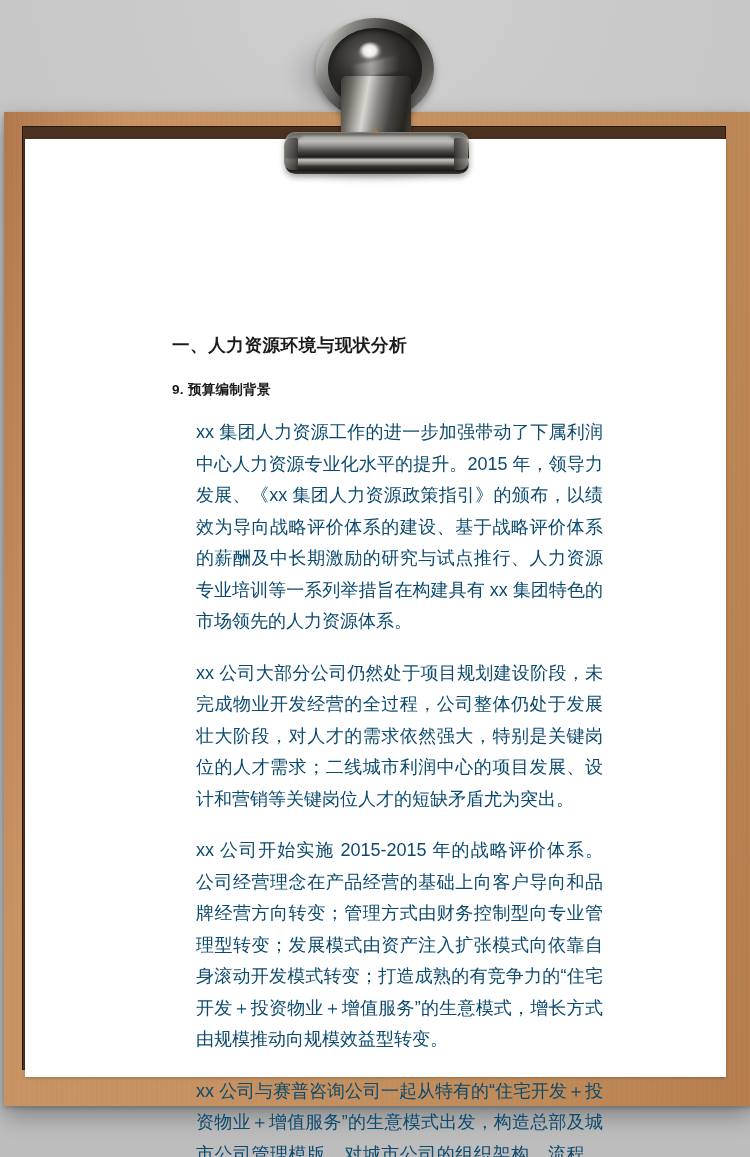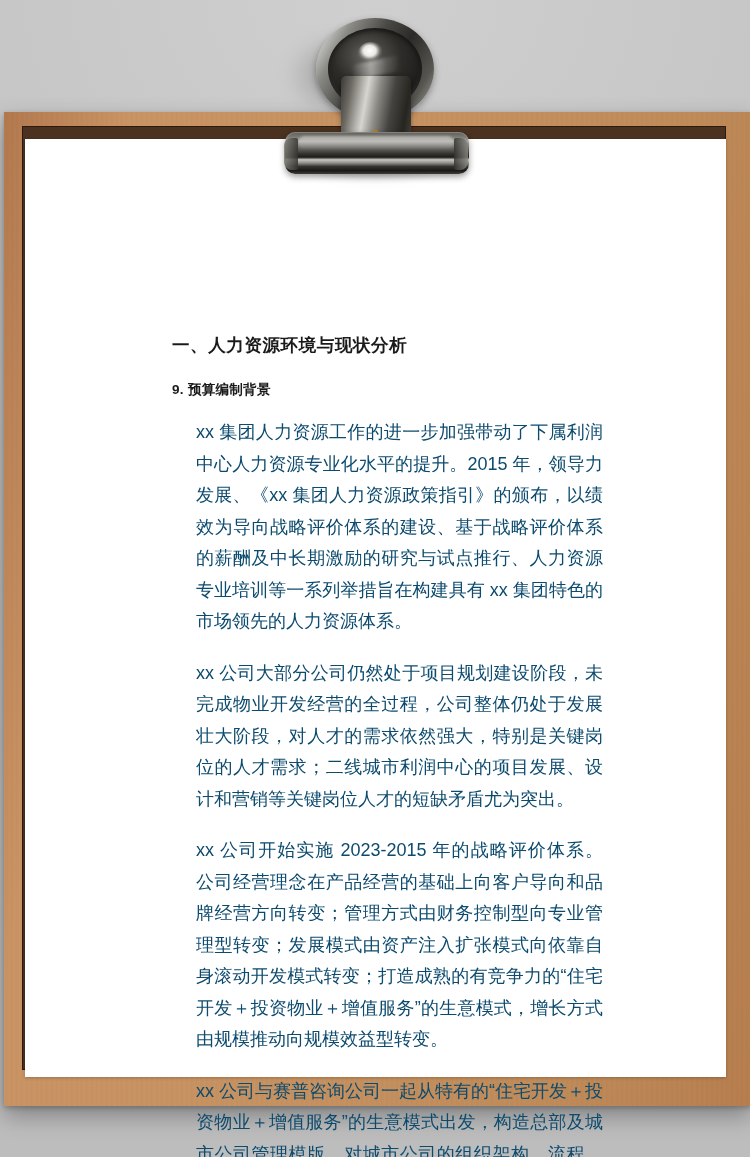--- a/index.html
+++ b/index.html
@@ -239,21 +239,21 @@
   <div id="clipboard-grain"></div>
   <div id="paper-well"></div>
 
   <div id="paper">
     <div id="doc">
       <div id="heading-1">一、人力资源环境与现状分析</div>
       <div id="heading-2">9.  预算编制背景</div>
       <div id="body-copy">
         <p>xx 集团人力资源工作的进一步加强带动了下属利润中心人力资源专业化水平的提升。2015 年，领导力发展、《xx 集团人力资源政策指引》的颁布，以绩效为导向战略评价体系的建设、基于战略评价体系的薪酬及中长期激励的研究与试点推行、人力资源专业培训等一系列举措旨在构建具有 xx 集团特色的市场领先的人力资源体系。</p>
         <p>xx 公司大部分公司仍然处于项目规划建设阶段，未完成物业开发经营的全过程，公司整体仍处于发展壮大阶段，对人才的需求依然强大，特别是关键岗位的人才需求；二线城市利润中心的项目发展、设计和营销等关键岗位人才的短缺矛盾尤为突出。</p>
-        <p>xx 公司开始实施 2023-2015 年的战略评价体系。公司经营理念在产品经营的基础上向客户导向和品牌经营方向转变；管理方式由财务控制型向专业管理型转变；发展模式由资产注入扩张模式向依靠自身滚动开发模式转变；打造成熟的有竞争力的“住宅开发＋投资物业＋增值服务”的生意模式，增长方式由规模推动向规模效益型转变。</p>
+        <p>xx 公司开始实施 2015-2015 年的战略评价体系。公司经营理念在产品经营的基础上向客户导向和品牌经营方向转变；管理方式由财务控制型向专业管理型转变；发展模式由资产注入扩张模式向依靠自身滚动开发模式转变；打造成熟的有竞争力的“住宅开发＋投资物业＋增值服务”的生意模式，增长方式由规模推动向规模效益型转变。</p>
         <p>xx 公司与赛普咨询公司一起从特有的“住宅开发＋投资物业＋增值服务”的生意模式出发，构造总部及城市公司管理模版，对城市公司的组织架构、流程、岗位设置及评估和绩效管理手段进行梳理，保证战略的实施。</p>
       </div>
     </div>
   </div>
 </div>
 
 <div id="clip">
   <div id="clip-paper-shadow"></div>
   <div id="clip-drum">
     <div id="clip-drum-inner"></div>

